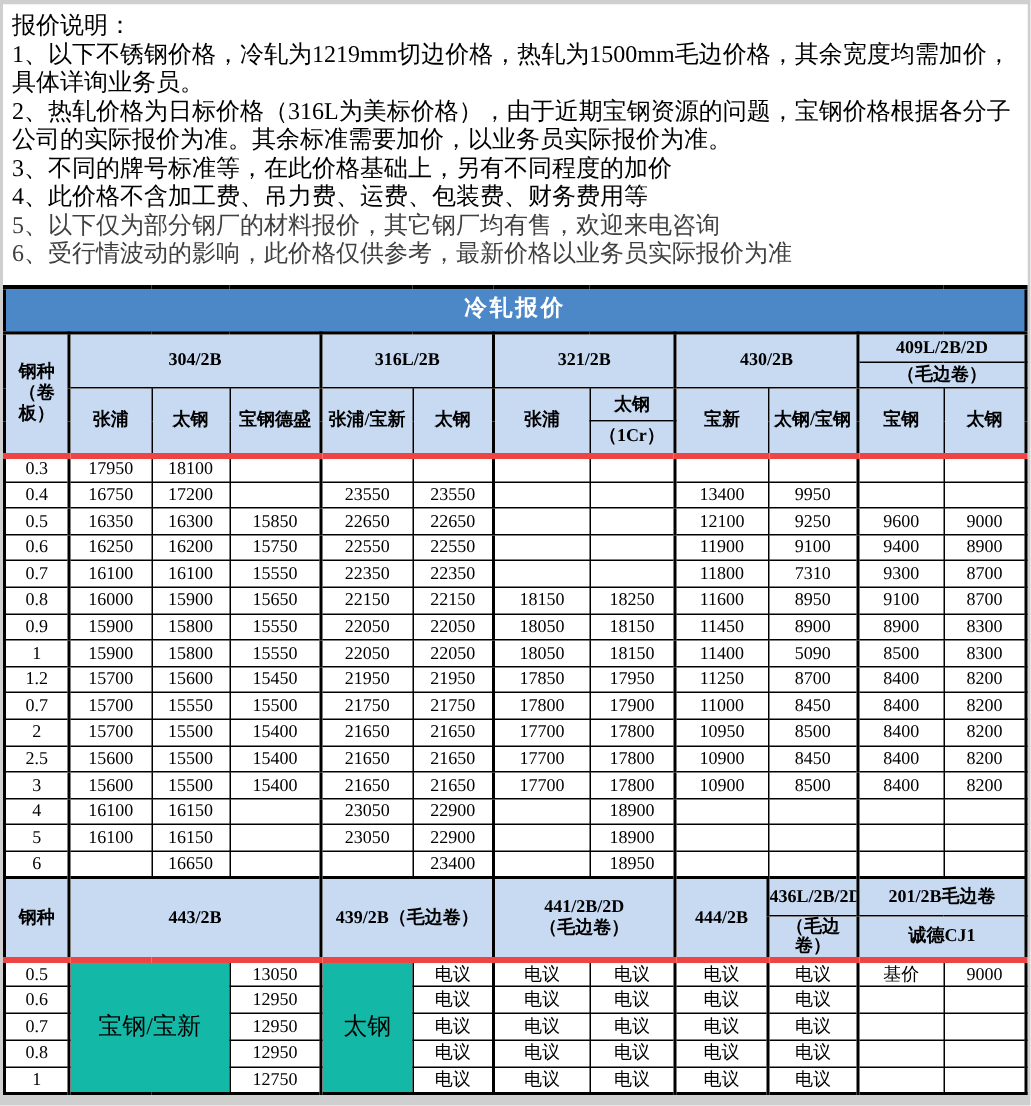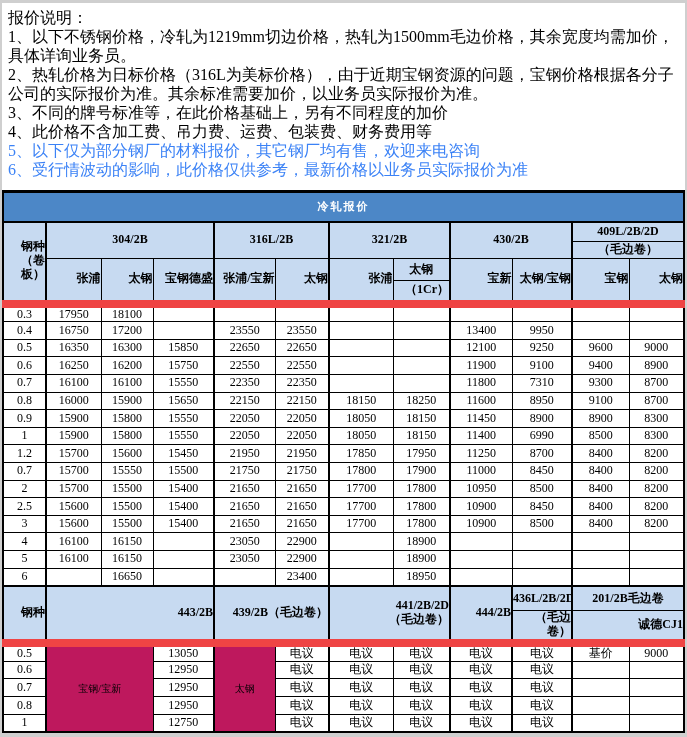--- a/index.html
+++ b/index.html
@@ -13,54 +13,54 @@
     position:absolute;left:2px;top:3px;width:683px;background:#fff;
   }
   
   .notes{
     height:187px;box-sizing:border-box;
     padding:5px 4px 0 6px;
     font-size:16px;line-height:19px;
     background:#fff;
   }
   .note{white-space:normal;}
-  .note.red{color:#3b82f6;}
+  .note.red{color:#404040;}
   
   table.price-table{
     border-collapse:collapse;table-layout:fixed;width:683px;
     border:2px solid #000;border-top:3px solid #000;
   }
   .price-table td{
     border:1px solid #000;
     text-align:center;vertical-align:middle;
     padding:0;overflow:hidden;
     font-size:12px;line-height:1.15;
   }
   .title-row td{
     background:#4c87c7;color:#fff;
-    font-weight:bold;font-size:11px;letter-spacing:2px;
+    font-weight:bold;font-size:15px;letter-spacing:2px;
     border-bottom:2px solid #000;
   }
   td.hdr{
     background:#c7daf1;font-weight:bold;font-size:12px;
   }
   td.bl2{border-left:2px solid #000;}
-  td.hb2{border-bottom:8px solid #ef4444;text-align:right;}
+  td.hb2{border-bottom:4px solid #ef4444;}
   td.ht2{border-top:2px solid #000;}
   tr.title-row{height:30px;}
   tr.h1{height:20px;}
   tr.h2{height:17px;}
   tr.h3{height:22px;margin-left:28px;}
   tr.h4{height:23px;}
   #cold-body tr{height:17.6px;margin-top:47px;}
   tr.b1{height:25px;}
   tr.b2{height:26px;}
   #sec2-body tr{height:17.8px;}
   td.rowlabel{background:#fff;}
-  td.vmerge{background:#be185d;font-size:10px;font-family:Liberation Serif, serif;}
+  td.vmerge{background:#14b8a6;font-size:16px;font-family:Liberation Serif, serif;}
 </style>
 </head>
 <body>
 
 <div class="sheet">
 
   <div class="notes">
     <div class="note">报价说明：</div>
     <div class="note">1、以下不锈钢价格，冷轧为1219mm切边价格，热轧为1500mm毛边价格，其余宽度均需加价，具体详询业务员。</div>
     <div class="note">2、热轧价格为日标价格（316L为美标价格），由于近期宝钢资源的问题，宝钢价格根据各分子公司的实际报价为准。其余标准需要加价，以业务员实际报价为准。</div>
@@ -223,21 +223,21 @@
         <tr>
           <td class="rowlabel">1</td>
           <td class="bl2">15900</td>
           <td>15800</td>
           <td>15550</td>
           <td class="bl2">22050</td>
           <td>22050</td>
           <td class="bl2">18050</td>
           <td>18150</td>
           <td class="bl2">11400</td>
-          <td>6990</td>
+          <td>5090</td>
           <td class="bl2">8500</td>
           <td>8300</td>
         </tr>
         <tr>
           <td class="rowlabel">1.2</td>
           <td class="bl2">15700</td>
           <td>15600</td>
           <td>15450</td>
           <td class="bl2">21950</td>
           <td>21950</td>

